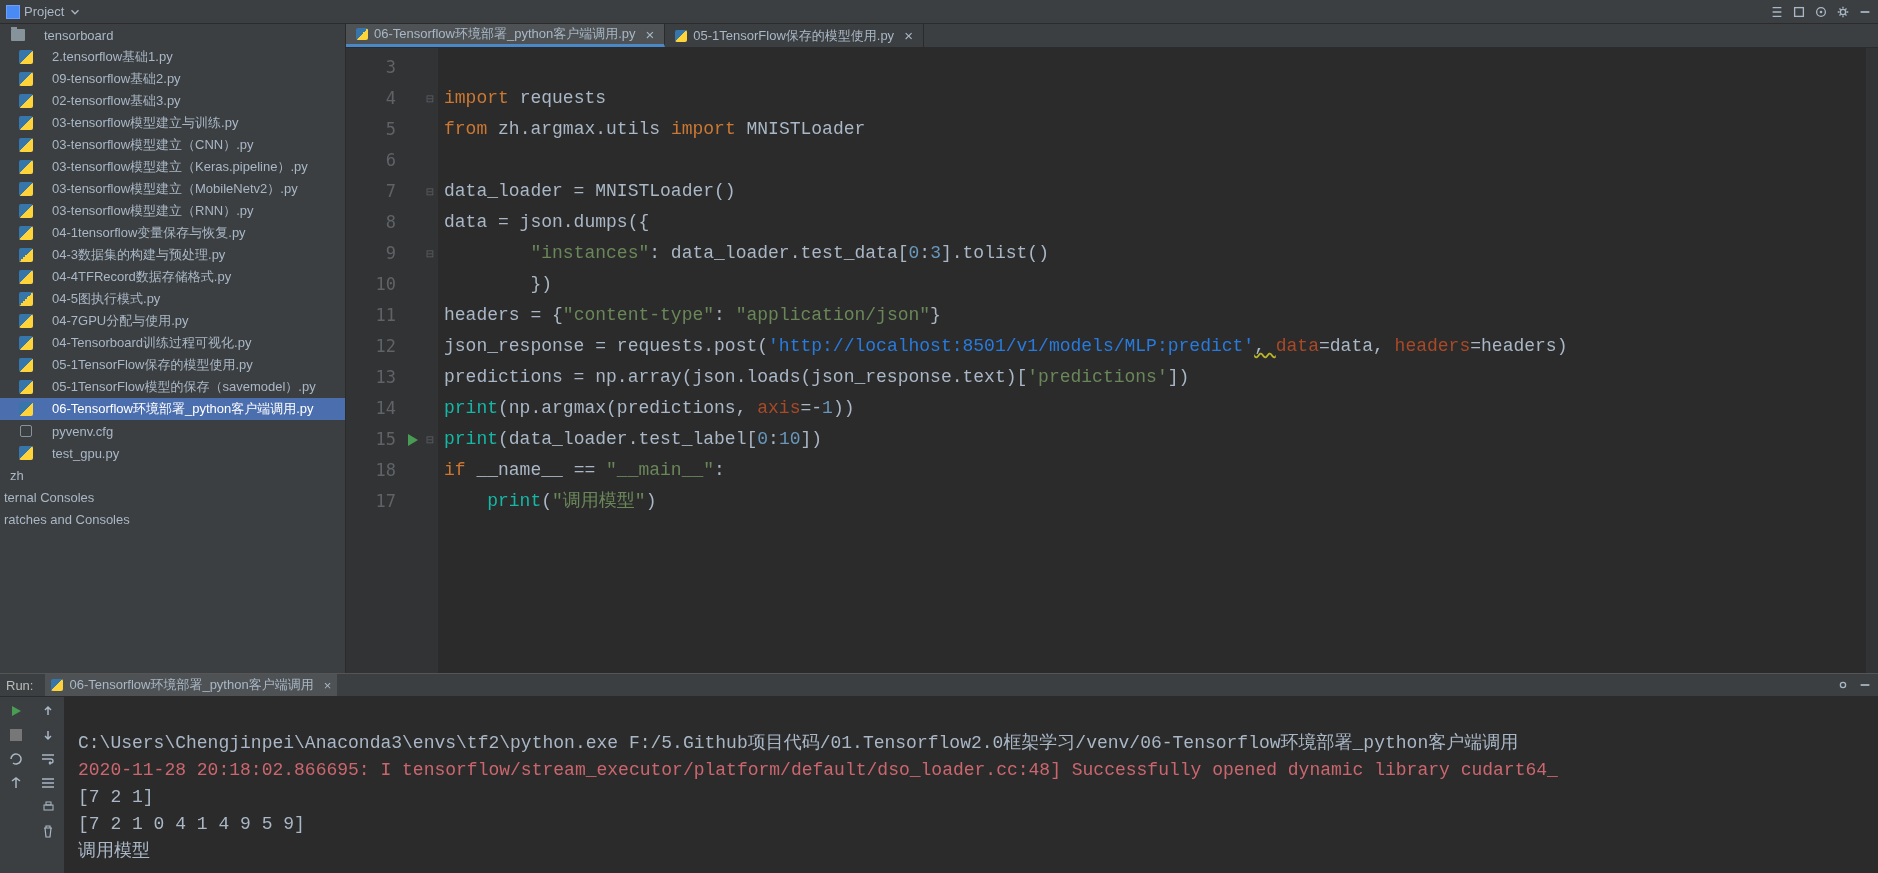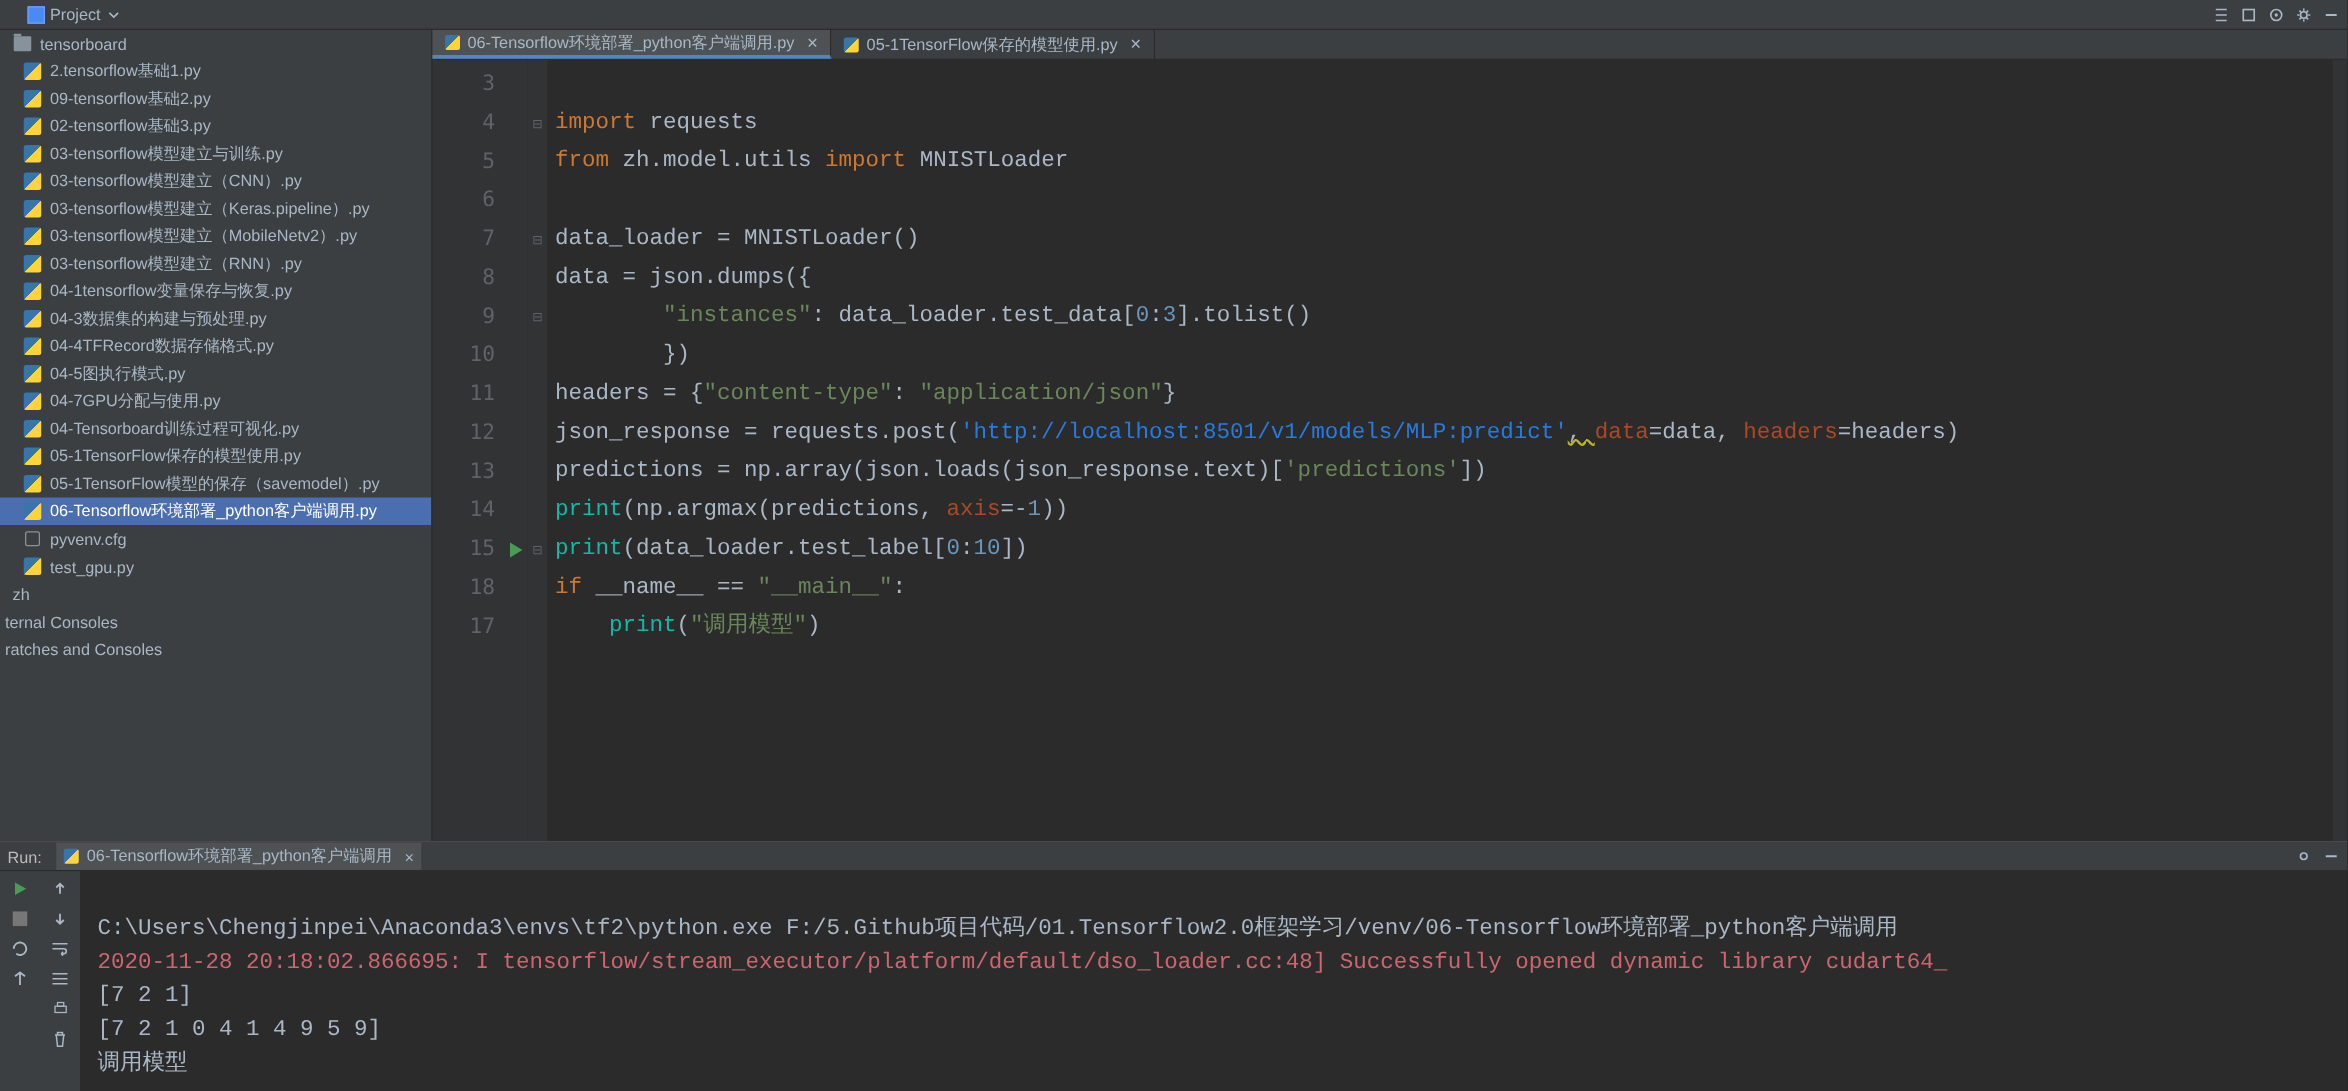--- a/index.html
+++ b/index.html
@@ -12,38 +12,38 @@
   overflow:hidden;
 }
 .root { display:flex; flex-direction:column; width:100%; height:100%; }
 
 
 .projbar {
   height:24px; background:#3c3f41; display:flex; align-items:center;
   border-bottom:1px solid #2b2b2b;
   padding:0 6px;
 }
-.projbar .title { display:flex; align-items:center; gap:4px; flex:1;margin-left:16px; }
+.projbar .title { display:flex; align-items:center; gap:4px; flex:1; }
 .projbar .title svg { width:14px; height:14px; }
 .projbar .tools { display:flex; align-items:center; gap:8px; margin-left:auto; }
 .projbar .tools svg { width:14px; height:14px; cursor:pointer; }
 .proj-icon-box { width:14px;height:14px;background:#4a8af4;border:1px solid #6ca0ff; }
 
 
 .main { flex:1; display:flex; min-height:0; }
 
 
 .sidebar {
   width:346px; background:#3c3f41; border-right:1px solid #2b2b2b;
   display:flex; flex-direction:column; overflow:hidden;
 }
 .tree { flex:1; overflow:hidden; }
 .tree-item {
   display:flex; align-items:center; height:22px; padding-left:10px;
-  cursor:pointer; white-space:nowrap;
+  cursor:pointer; white-space:nowrap;gap:12px;
 }
 .tree-item.emph { background:#4b6eaf; color:#fff; }
 .tree-item.level1 { padding-left:10px; }
 .tree-item.level2 { padding-left:18px; }
 .tree-item.level0 { padding-left:4px; }
 .file-icon { width:16px; height:16px; margin-right:6px; display:flex; align-items:center; justify-content:center; position:relative; }
 .py-icon {
   width:14px; height:14px; background:linear-gradient(135deg,#3776ab 50%,#ffd43b 50%);
   border-radius:2px;
 }
@@ -370,21 +370,21 @@
           <div class="fold-cell"></div>
             <div class="fold-cell"></div>
           <div class="fold-cell">
               <span class="fold-mark">⊟</span>
             </div>
           <div class="fold-cell"></div>
             <div class="fold-cell"></div>
         </div>
         <div class="code">
 <span class="kw">import</span> <span>requests</span>
-<span class="kw">from</span> <span>zh.model.utils</span> <span class="kw">import</span> <span class="cls">MNISTLoader</span>
+<span class="kw">from</span> <span>zh.argmax.utils</span> <span class="kw">import</span> <span class="cls">MNISTLoader</span>
 
 <span>data_loader = </span><span class="cls">MNISTLoader</span><span>()</span>
 <span>data = json.dumps({</span>
 <span>        </span><span class="str">"instances"</span><span>: data_loader.test_data[</span><span class="num">0</span>:<span class="num">3</span><span>].tolist()</span>
 <span>        </span><span>})</span>
 <span>headers = {</span><span class="str">"content-type"</span><span>: </span><span class="str">"application/json"</span><span>}</span>
 <span>json_response = requests.post(</span><span class="str link">'http://localhost:8501/v1/models/MLP:predict'</span><span class="warn">, </span><span class="param">data</span><span>=data, </span><span class="param">headers</span><span>=headers)</span>
 <span>predictions = np.array(json.loads(json_response.text)[</span><span class="str">'predictions'</span><span>])</span>
 <span class="id">print</span><span>(np.argmax(predictions, </span><span class="param">axis</span><span>=-</span><span class="num">1</span><span>))</span>
 <span class="id">print</span><span>(data_loader.test_label[</span><span class="num">0</span>:<span class="num">10</span><span>])</span>

